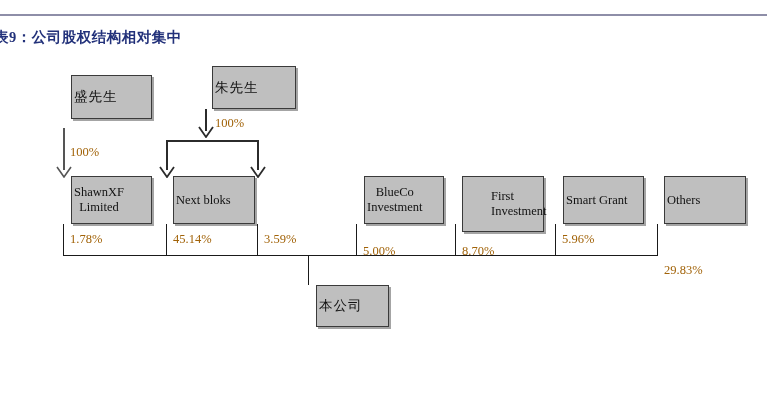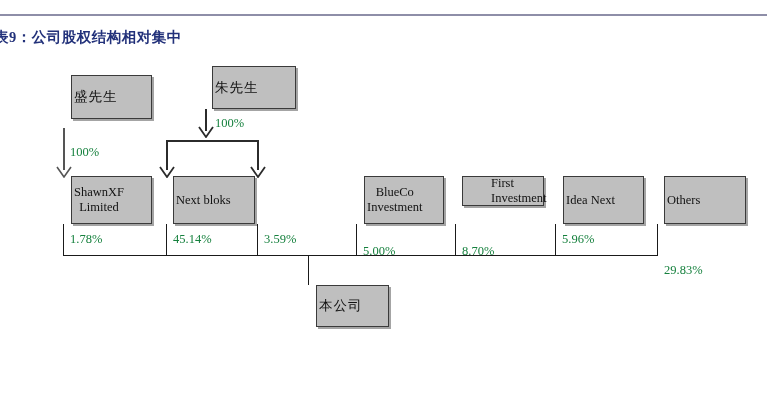--- a/index.html
+++ b/index.html
@@ -84,21 +84,21 @@
   .arrow {
     position: absolute;
     width: 16px;
     height: 11px;
   }
   .arrow svg { display: block; }
   .pct {
     position: absolute;
     font-family: "Liberation Serif", serif;
     font-size: 12.5px;
-    color: #15803d;
+    color: #a16207;
     white-space: nowrap;
   }
 </style>
 </head>
 <body>
 
 <div id="root">
 
   <div class="top-rule"></div>
   <div class="title">表9：公司股权结构相对集中</div>
@@ -157,29 +157,29 @@
     </div>
 
 
     <div class="node" style="left:316px; top:124px; width:80px; height:48px;">
       <span>
         <span>BlueCo</span><br>
         <span>Investment</span>
       </span>
     </div>
 
-    <div class="node" style="left:414px; top:124px; width:82px; height:30px;padding-left:20px;">
+    <div class="node" style="left:414px; top:124px; width:82px; height:56px;padding-left:20px;">
       <span style="display:block; text-align:left; width:100%; padding-left:8px; box-sizing:border-box;">
         <span>First</span><br>
         <span>Investment</span>
       </span>
     </div>
 
     <div class="node" style="left:515px; top:124px; width:81px; height:48px;">
-      <span>Idea Next</span>
+      <span>Smart Grant</span>
     </div>
 
     <div class="node" style="left:616px; top:124px; width:82px; height:48px;">
       <span>Others</span>
     </div>
 
     <div class="vline" style="left:63px;  top:172px; height:32px;"></div>
     <div class="vline" style="left:166px; top:172px; height:32px;"></div>
     <div class="vline" style="left:257px; top:172px; height:32px;"></div>
     <div class="vline" style="left:356px; top:172px; height:32px;"></div>

